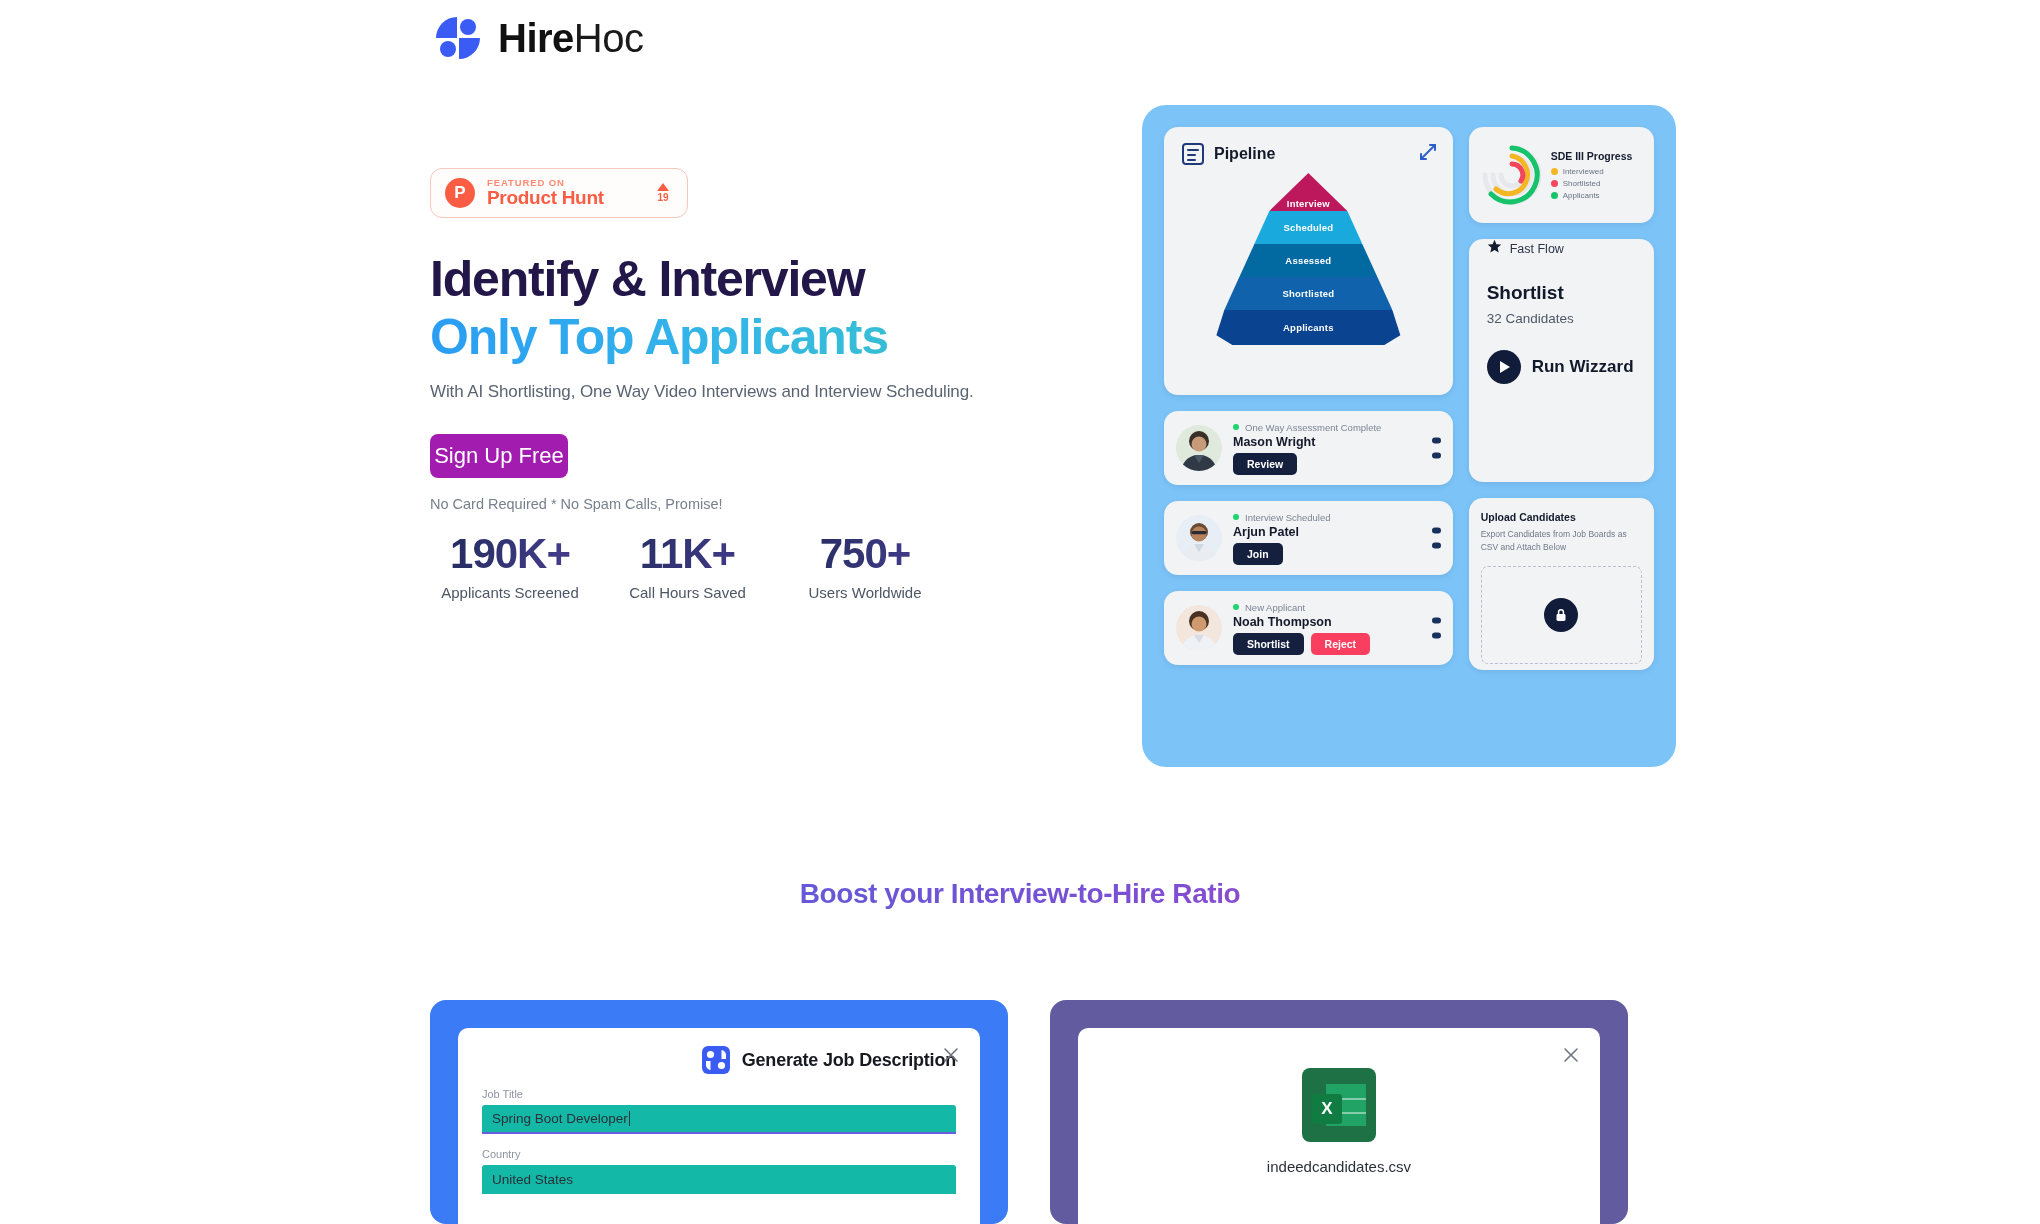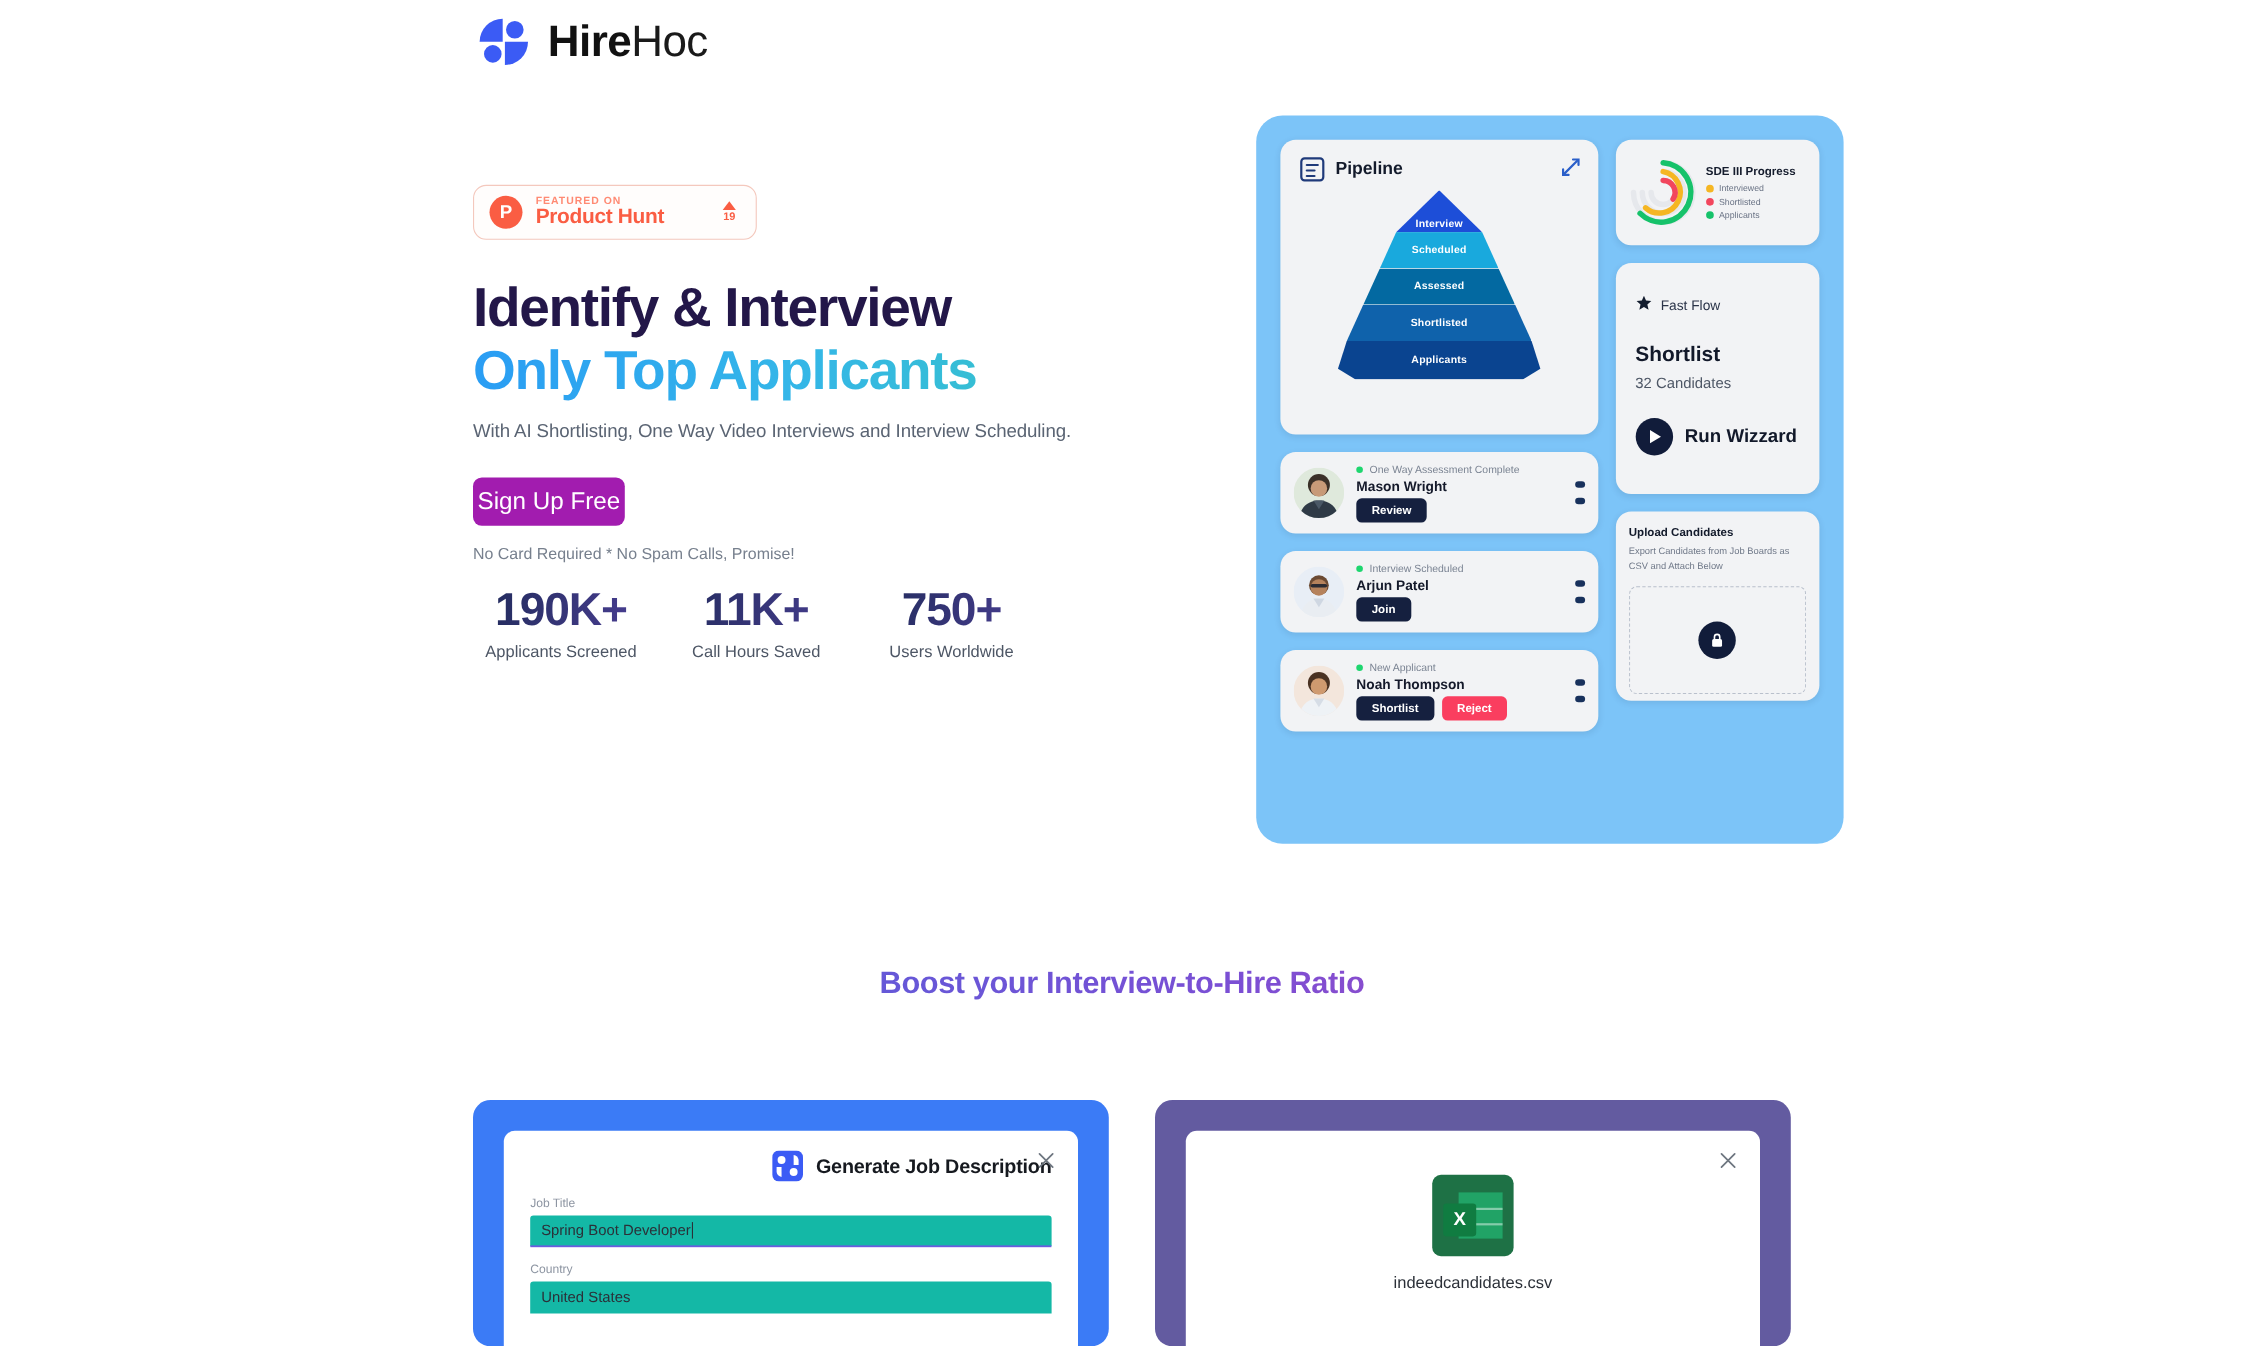--- a/index.html
+++ b/index.html
@@ -91,21 +91,21 @@
   
   .progress-card { height: 96px; padding: 12px 10px; display: flex; align-items: center; gap: 6px; }
   .rings { width: 66px; height: 66px; flex: none; position: relative; }
   .progress-body { flex: 1; }
   .progress-title { font-size: 10.5px; font-weight: 700; color: #141b2c; margin-bottom: 5px; }
   .legend-row { display: flex; align-items: center; gap: 5px; margin-top: 3px; }
   .legend-dot { width: 7px; height: 7px; border-radius: 50%; flex: none; }
   .legend-text { font-size: 8px; color: #6a7385; }
 
   
-  .fastflow { height: 210px; padding: 29px 18px; }
+  .fastflow { height: 243px; padding: 0 18px; }
   .ff-head { display: flex; align-items: center; gap: 8px; }
   .ff-head-label { font-size: 12.5px; color: #2a3348; font-weight: 500; }
   .ff-title { margin-top: 24px; font-size: 19px; font-weight: 700; color: #12192a; }
   .ff-sub { margin-top: 7px; font-size: 13.5px; color: #4e5766; }
   .ff-run { margin-top: 24px; display: flex; align-items: center; gap: 11px; }
   .play-btn { width: 34px; height: 34px; border-radius: 50%; background: #111c3a; display: flex; align-items: center; justify-content: center; flex: none; }
   .play-tri { width: 0; height: 0; border-left: 10px solid #fff; border-top: 6px solid transparent; border-bottom: 6px solid transparent; margin-left: 3px; }
   .ff-run-label { font-size: 17px; font-weight: 700; color: #12192a; }
 
   
@@ -239,21 +239,21 @@
             <span class="pipeline-title">Pipeline</span>
           </div>
           <span class="expand-icon">
             <svg width="18" height="18" viewBox="0 0 18 18">
               <path d="M11 2 L16 2 L16 7" fill="none" stroke="#2b5fc9" stroke-width="2" stroke-linecap="round"></path>
               <path d="M7 16 L2 16 L2 11" fill="none" stroke="#2b5fc9" stroke-width="2" stroke-linecap="round"></path>
               <path d="M15.5 2.5 L2.5 15.5" stroke="#2b5fc9" stroke-width="2" stroke-linecap="round"></path>
             </svg>
           </span>
           <div class="funnel">
-            <div class="fl" style="width:78px;height:38px;clip-path:polygon(50% 0,100% 100%,0 100%);background:#1d4ed8;align-items:flex-end;padding-bottom:2px;">
+            <div class="fl" style="width:78px;height:38px;clip-path:polygon(50% 0,100% 100%,0 100%);background:#be185d;align-items:flex-end;padding-bottom:2px;">
               <span>Interview</span>
             </div>
             <div class="fl" style="width:108px;height:33px;clip-path:polygon(13.9% 0,86.1% 0,100% 100%,0 100%);background:#19a9dd;">
               <span>Scheduled</span>
             </div>
             <div class="fl" style="width:138px;height:33px;clip-path:polygon(10.9% 0,89.1% 0,100% 100%,0 100%);background:#0369a1;">
               <span>Assessed</span>
             </div>
             <div class="fl" style="width:168px;height:33px;clip-path:polygon(8.9% 0,91.1% 0,100% 100%,0 100%);background:#0f62ab;">
               <span>Shortlisted</span>

